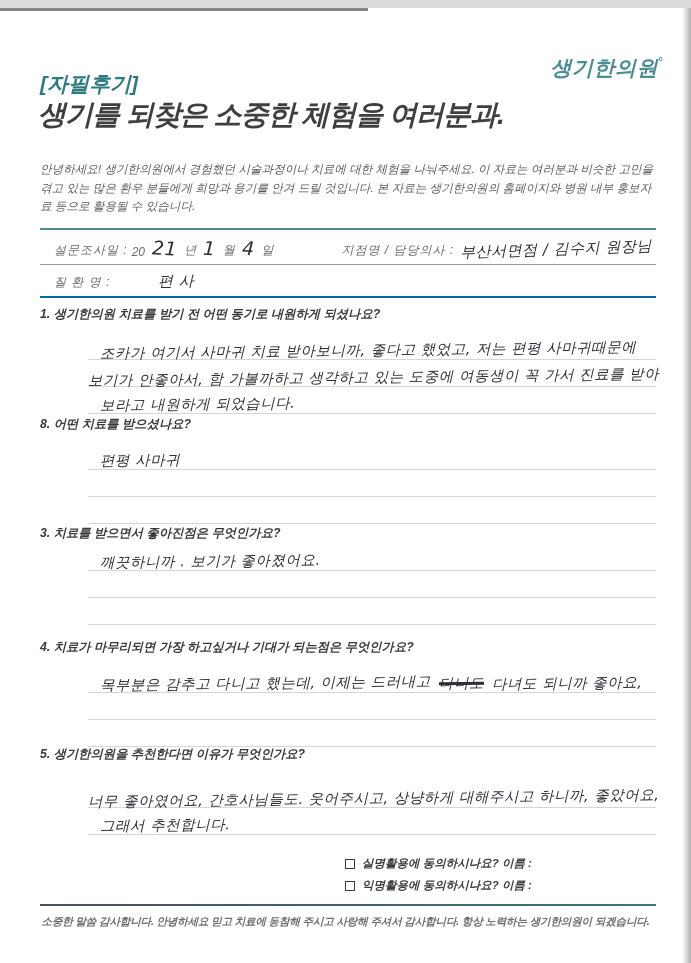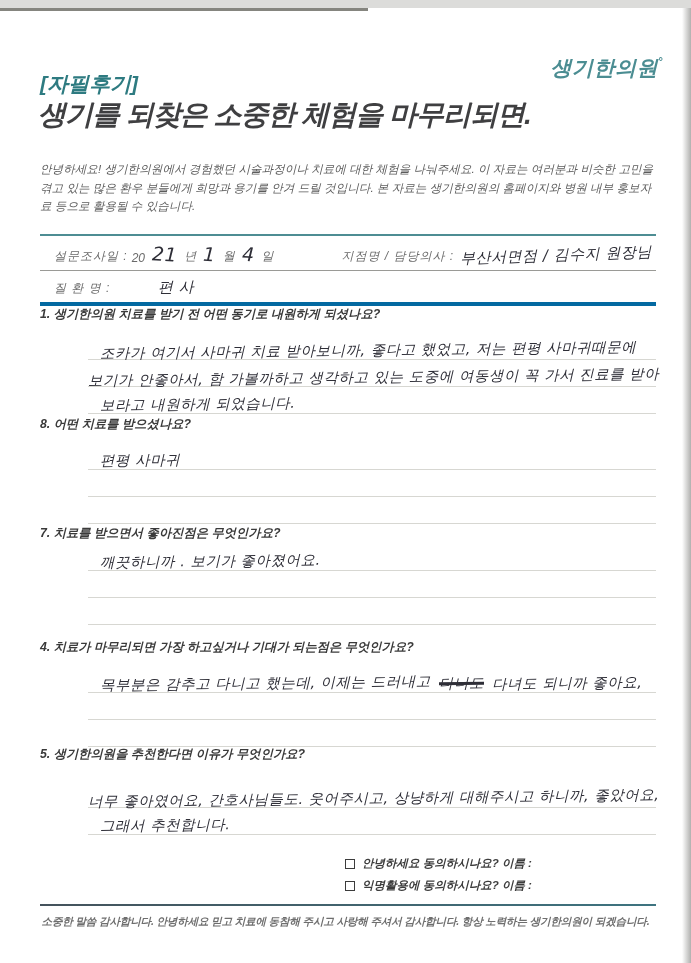--- a/index.html
+++ b/index.html
@@ -18,22 +18,22 @@
   .logo { position:absolute; top:46px; right:28px; color:#4b8d92; font-size:21px;
     font-weight:bold; letter-spacing:0.5px; }
   .logo-deg { font-size:11px; vertical-align:10px; }
 
   .tag { position:absolute; left:40px; top:62px; font-size:21px; font-weight:800; color:#2e7b81; }
   .title { position:absolute; left:38px; top:88px; font-size:28px; font-weight:800;
     color:#3f3f41; letter-spacing:-1px; white-space:nowrap; }
   .intro { position:absolute; left:40px; top:152px; width:618px; font-size:11.6px;
     line-height:1.6; color:#5c5c5c; }
 
-  .infobox { position:absolute; left:40px; top:226px; width:616px;
-    border-top:2px solid #4e8d93; border-bottom:4px solid #0369a1; }
+  .infobox { position:absolute; left:40px; top:220px; width:616px;
+    border-top:2px solid #4e8d93; border-bottom:2px solid #0369a1; }
   .info-row { display:flex; align-items:flex-end; padding:7px 4px 5px 14px; }
   .info-row.first { border-bottom:1px solid #9a9a96; }
   .flabel { font-size:12px; color:#6a6a6a; letter-spacing:1px; white-space:nowrap; }
   .fprint { font-size:12px; color:#6a6a6a; margin:0 4px; }
   .info-right { margin-left:auto; display:flex; align-items:flex-end; }
 
   .hw { font-family:"DejaVu Sans", sans-serif; color:#2e2e37; display:inline-block;
     transform:rotate(-0.7deg); letter-spacing:0.5px; }
   .hw-num { font-size:19px; margin:0 3px; transform:rotate(3deg); }
   .hw-med { font-size:15px; margin-left:6px; transform:rotate(-2deg); }
@@ -63,21 +63,21 @@
 </style>
 </head>
 <body>
 
 <div class="page">
   <div class="scan-strip-top"></div>
 
   <div class="logo"><span>생기한의원</span><span class="logo-deg">°</span></div>
 
   <div class="tag">[자필후기]</div>
-  <div class="title">생기를 되찾은 소중한 체험을 마무리되면.</div>
+  <div class="title">생기를 되찾은 소중한 체험을 여러분과.</div>
   <div class="intro">안녕하세요! 생기한의원에서 경험했던 시술과정이나 치료에 대한 체험을 나눠주세요. 이 자료는 여러분과 비슷한 고민을 겪고 있는 많은 환우 분들에게 희망과 용기를 안겨 드릴 것입니다. 본 자료는 생기한의원의 홈페이지와 병원 내부 홍보자료 등으로 활용될 수 있습니다.</div>
 
   <div class="infobox">
     <div class="info-row first">
       <span class="flabel">설문조사일 :</span>
       <span class="fprint">20</span>
       <span class="hw hw-num">21</span>
       <span class="fprint">년</span>
       <span class="hw hw-num">1</span>
       <span class="fprint">월</span>
@@ -114,21 +114,21 @@
     <div class="answers">
       <div class="ans-line">
           <span class="hw">편평 사마귀</span>
         </div>
       <div class="ans-line"></div>
       <div class="ans-line"></div>
     </div>
   </div>
 
   <div class="question" style="top:517px">
-    <div class="q-label">7. 치료를 받으면서 좋아진점은 무엇인가요?</div>
+    <div class="q-label">3. 치료를 받으면서 좋아진점은 무엇인가요?</div>
     <div class="answers" style="margin-top:2px">
       <div class="ans-line">
           <span class="hw">깨끗하니까 . 보기가 좋아졌어요.</span>
         </div>
       <div class="ans-line"></div>
       <div class="ans-line"></div>
     </div>
   </div>
 
   <div class="question" style="top:631px">
@@ -152,21 +152,21 @@
         </div>
       <div class="ans-line">
           <span class="hw">그래서 추천합니다.</span>
         </div>
     </div>
   </div>
 
   <div class="consent">
     <div class="consent-row">
       <span class="cbox"></span>
-      <span>안녕하세요 동의하시나요?  이름 :</span>
+      <span>실명활용에 동의하시나요?  이름 :</span>
     </div>
     <div class="consent-row">
       <span class="cbox"></span>
       <span>익명활용에 동의하시나요?  이름 :</span>
     </div>
   </div>
 
   <div class="footer-sep"></div>
   <div class="footer-text">소중한 말씀 감사합니다. 안녕하세요 믿고 치료에 동참해 주시고 사랑해 주셔서 감사합니다. 항상 노력하는 생기한의원이 되겠습니다.</div>
 

